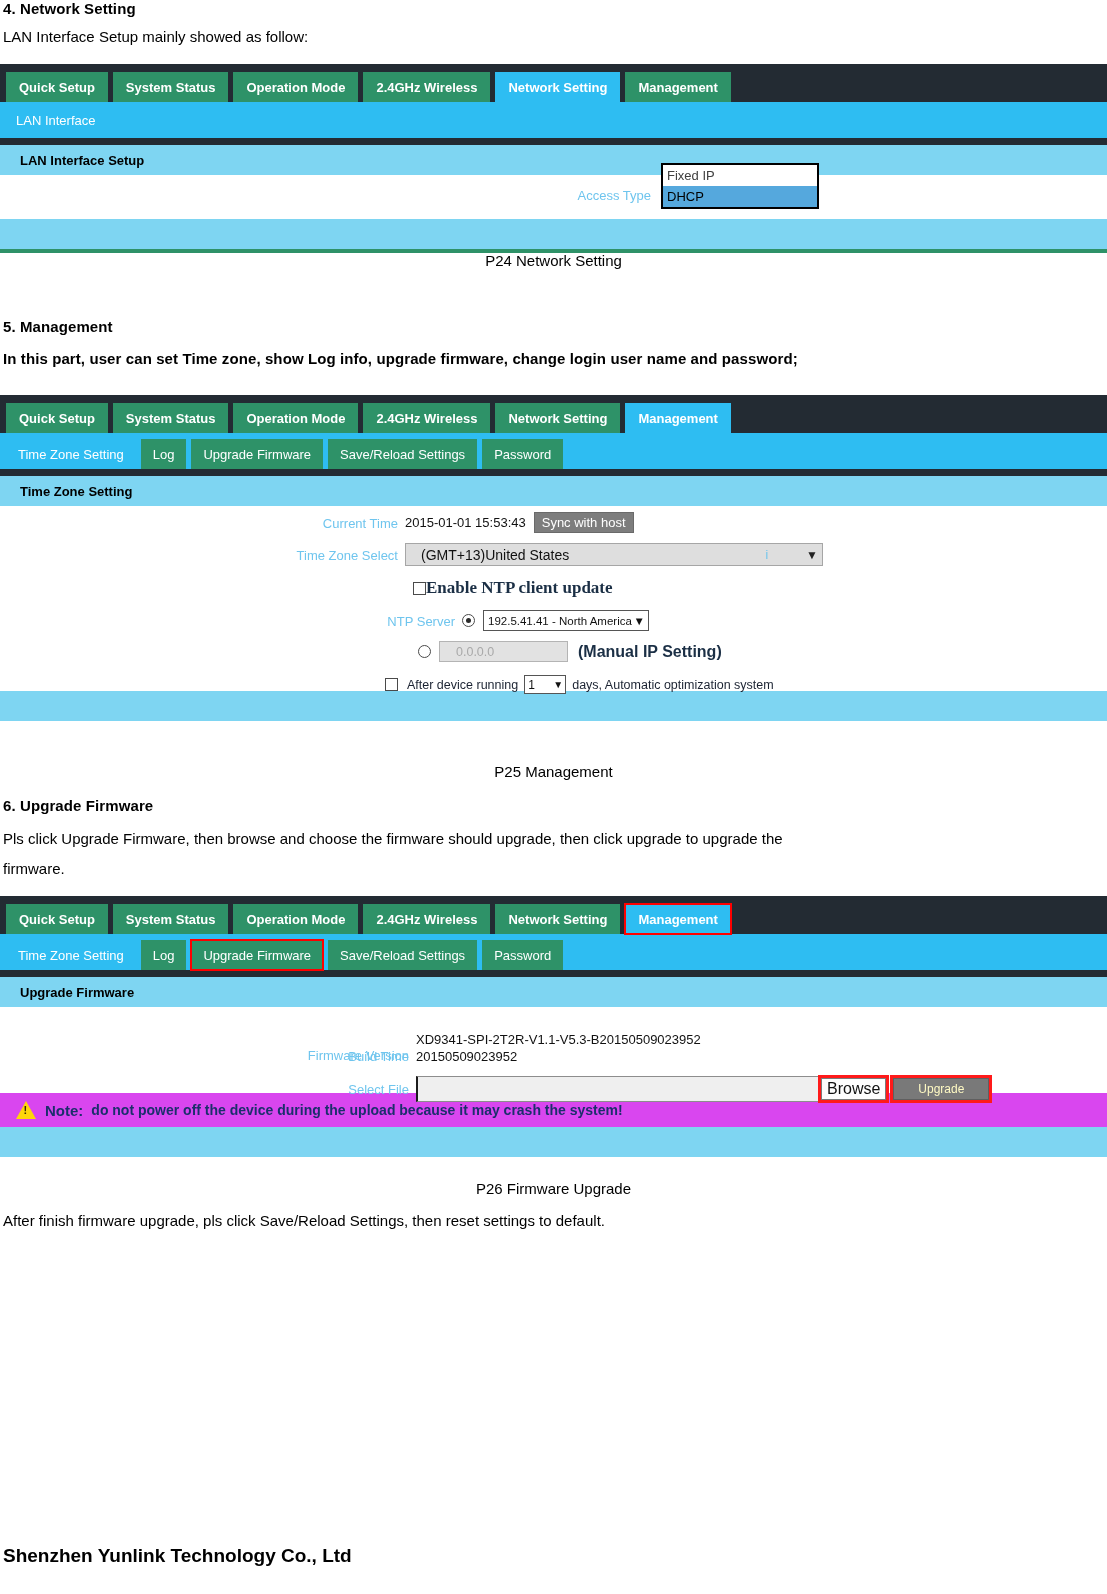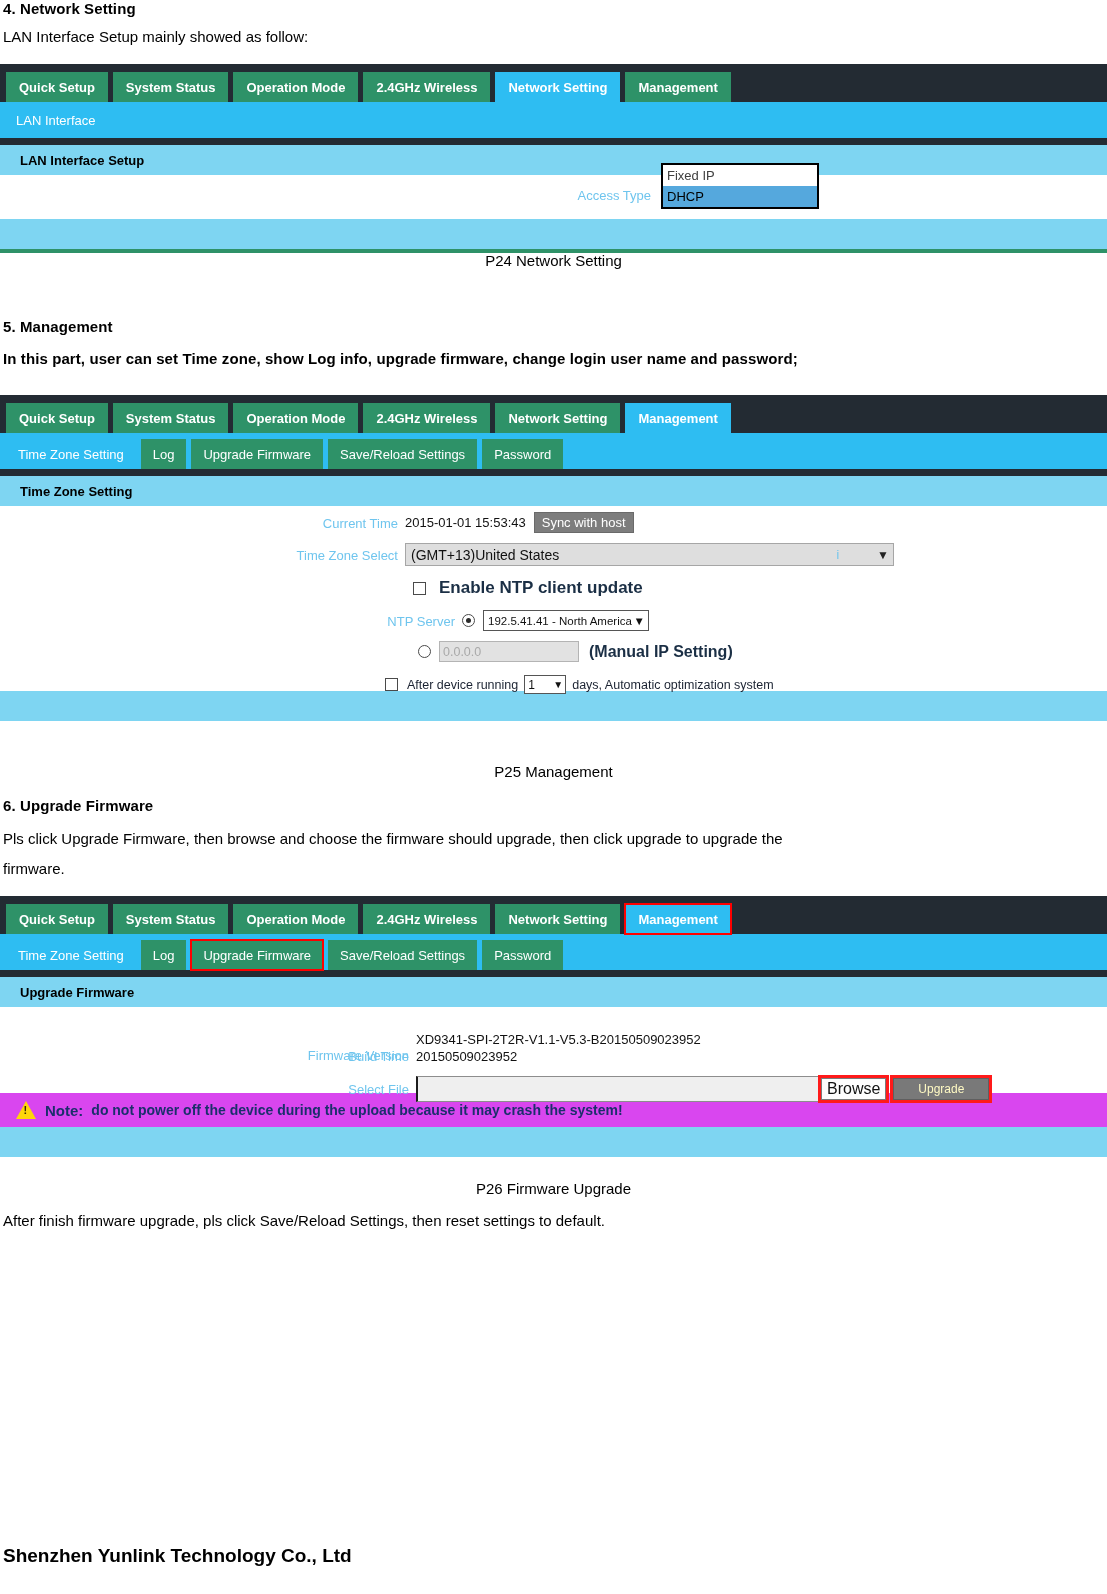--- a/index.html
+++ b/index.html
@@ -93,44 +93,44 @@
   }
   .val { font-size: 13px; color: #111; }
 
   
   .btn-gray {
     background: #7d7d7d; color: #ffffff; font-size: 13px;
     padding: 2px 7px; border: 1px solid #6a6a6a;
     display: inline-flex; align-items: center;
   }
   .select-wide {
-    width: 489px; height: 23px;
+    width: 418px; height: 23px;
     background: #dedede; border: 1px solid #a6a6a6;
     display: flex; align-items: center; justify-content: space-between;
-    font-size: 14px; color: #111; padding: 0 4px 0 5px;
+    font-size: 14px; color: #111; padding: 0 4px 0 15px;
   }
   .select-wide .caret { font-size: 12px; color:#222; }
   .select-wide .mid-i { color:#6fc5ee; font-size:12px; margin-left:auto; margin-right:38px;}
   .select-ntp {
     width: 166px; height: 21px;
     background: #ffffff; border: 1px solid #555;
     display: flex; align-items: center; justify-content: space-between;
     font-size: 11.5px; color: #111; padding: 0 3px 0 4px;
   }
   .select-days {
     width: 42px; height: 19px;
     background: #ffffff; border: 1px solid #555;
     display: flex; align-items: center; justify-content: space-between;
     font-size: 12px; color: #111; padding: 0 2px 0 3px;
   }
   .txt-disabled {
-    width: 140px; height: 21px;
+    width: 129px; height: 21px;
     background: #e2e2e2; border: 1px solid #b4b4b4;
     font-size: 12.5px; color: #a9a9a9;
-    display: flex; align-items: center; padding-left: 3px;
+    display: flex; align-items: center; padding-left: 16px;
   }
   .cb {
     width: 13px; height: 13px; border: 1px solid #4a4a4a;
     background: #fff; display: inline-block;
   }
   .rb {
     width: 13px; height: 13px; border: 1px solid #4a4a4a;
     border-radius: 50%; background: #fff; display: inline-block;
     position: relative;
   }
@@ -309,21 +309,21 @@
         </div>
         <div class="select-wide">
           <span>(GMT+13)United States</span>
           <span class="mid-i">i</span>
           <span class="caret">▼</span>
         </div>
       </div>
 
       <div class="row" style="position:absolute; left:413px; top:72px;">
         <span class="cb"></span>
-        <span class="big-lbl" style="margin-left:13px;">Enable NTP client update</span>
+        <span class="big-lbl" style="font-family:Liberation Serif, serif;">Enable NTP client update</span>
       </div>
 
       <div class="row" style="position:absolute; left:0; top:104px; width:1107px;">
         <div style="width:462px; text-align:right;">
           <span class="lbl">NTP Server</span>
         </div>
         <span class="rb on"></span>
         <div class="select-ntp" style="margin-left:8px;">
           <span>192.5.41.41 - North America</span>
           <span class="caret">▼</span>

